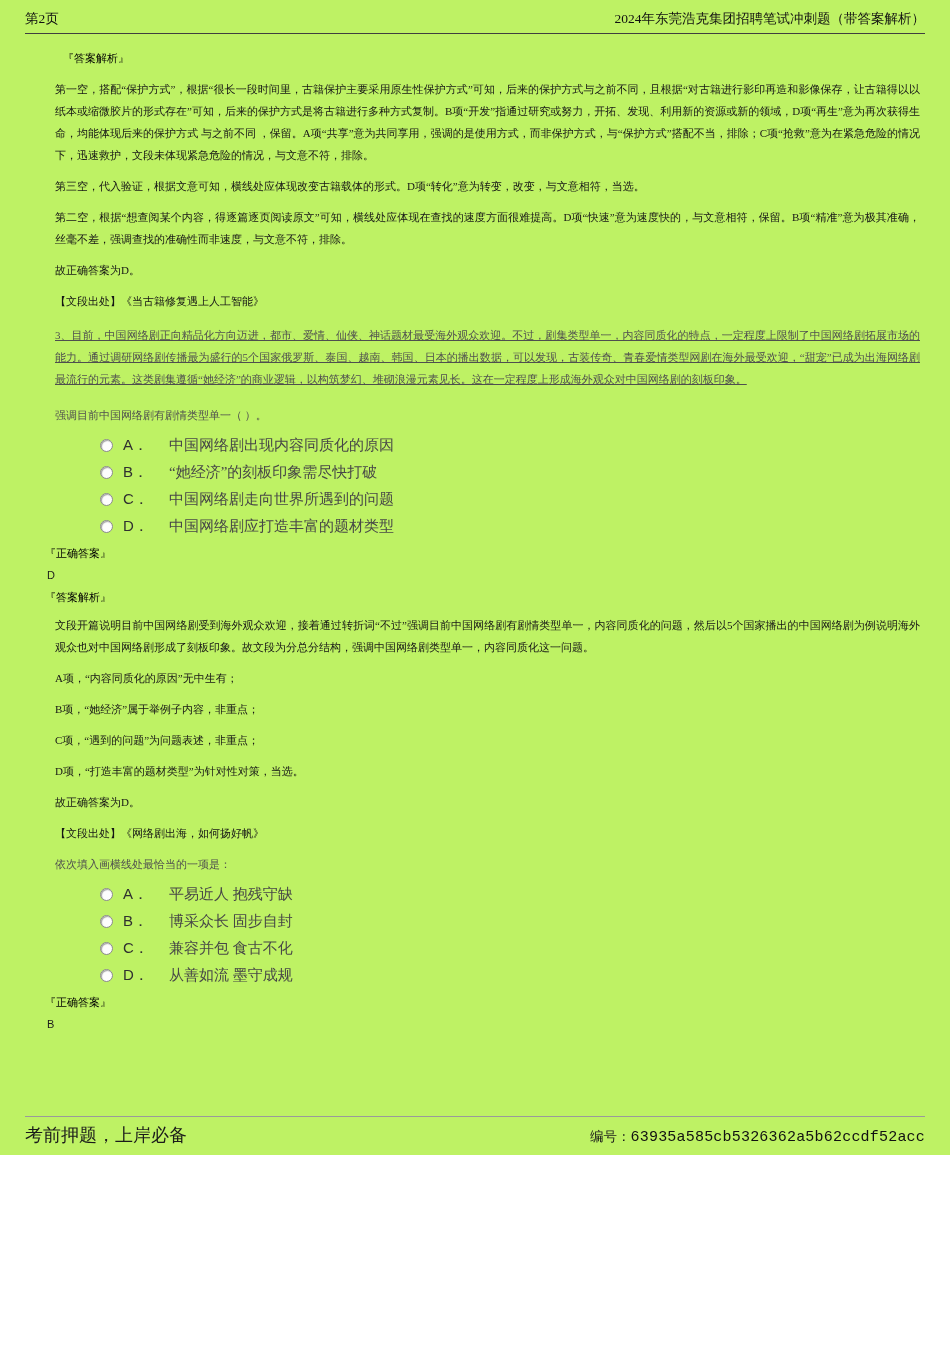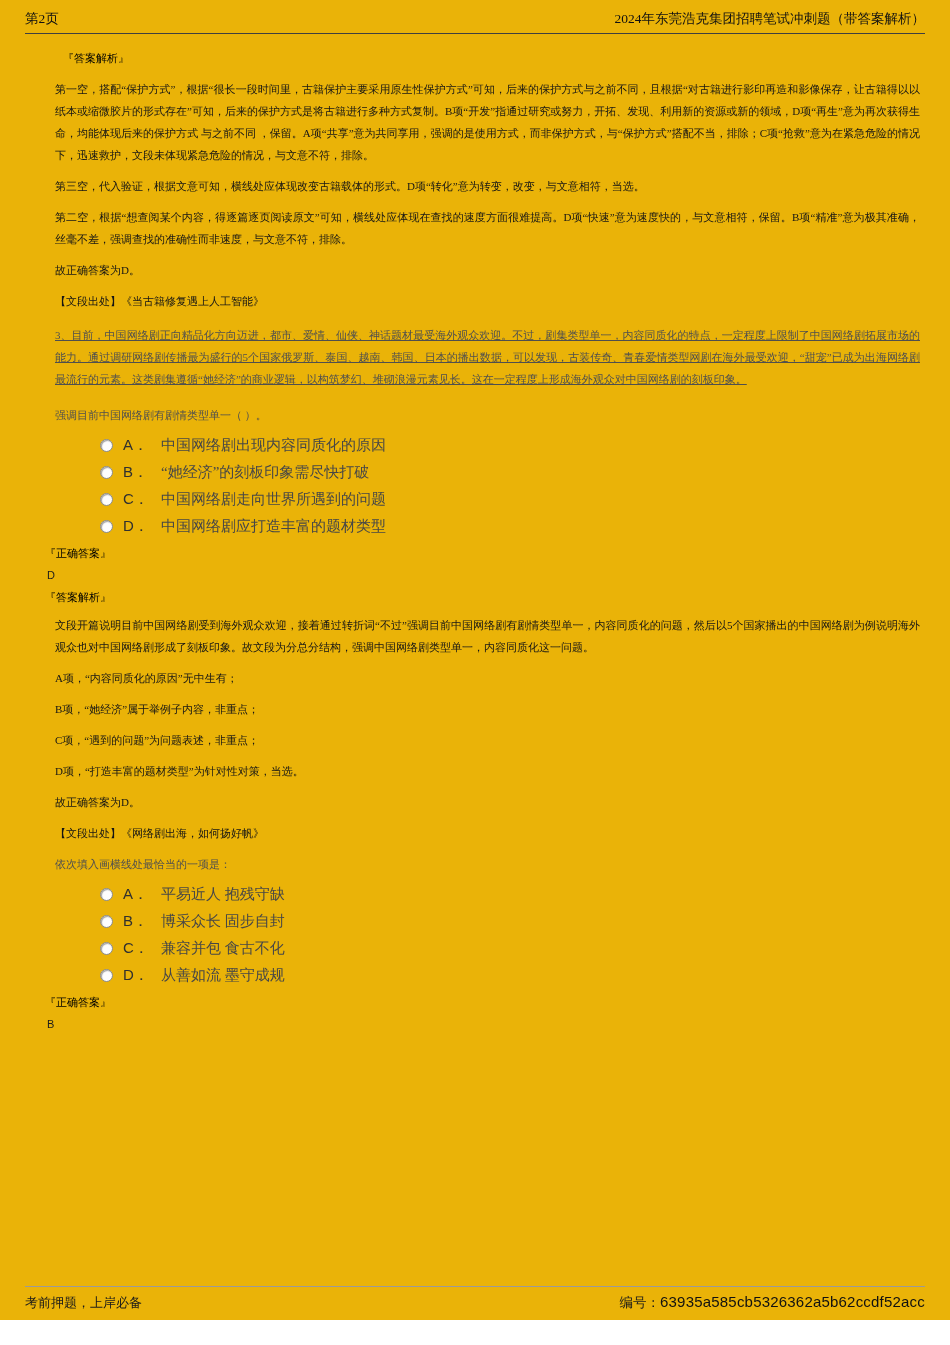--- a/index.html
+++ b/index.html
@@ -1,19 +1,19 @@
 <!DOCTYPE html>
 <html><head>
 <meta charset="utf-8">
 <style>
   html,body { margin:0; padding:0; background:#fff; }
   .page {
     position:relative;
-    width:950px; height:1320px;
-    background:#eab308;
+    width:950px; height:1155px;
+    background:#bef264;
     overflow:hidden;
     font-family:"Liberation Serif","DejaVu Serif",serif;
     color:#151515;
   }
   
   .header {
     margin:10px 25px 0 25px;
     display:flex; justify-content:space-between; align-items:flex-end;
     border-bottom:1px solid #3f3f3f;
     padding-bottom:5px;
@@ -38,40 +38,40 @@
   .radio {
     width:11px; height:11px; border-radius:50%;
     border:1px solid #8b8b8b; background:#fdfdfd;
     box-shadow: inset 1px 1px 1px rgba(0,0,0,0.35);
     margin-right:10px; flex:0 0 auto;
   }
   .opt-letter {
     font-family:"Liberation Sans","DejaVu Sans",sans-serif;
     font-size:15px; color:#303030; min-width:26px;
   }
-  .opt-text { font-size:15px; color:#474747; margin-left:12px; }
+  .opt-text { font-size:15px; color:#474747; margin-left:20px; }
   
   .blank {
     display:inline-block; height:14px;
     border-bottom:1px solid #4a4a4a;
     vertical-align:baseline;
   }
   .blank-1 { width:112px; }
   .blank-2 { width:96px; }
   
   .footer {
     position:absolute; bottom:8px; left:25px; right:25px;
     border-top:1px solid #9a9a9a;
     padding-top:6px;
     display:flex; justify-content:space-between; align-items:baseline;
   }
-  .footer-left { font-size:13px; color:#1a1a1a; }
+  .footer-left { font-size:18px; color:#1a1a1a; }
   .footer-right { font-size:13.5px; color:#1a1a1a; }
   .doc-id {
-    font-family:Liberation Sans, sans-serif;
+    font-family:Liberation Mono, monospace;
     font-size:15px; color:#111; letter-spacing:0.2px;
   }
 </style>
 </head>
 <body>
 
 <div class="page">
 
   <div class="header">
     <span>第2页</span>

